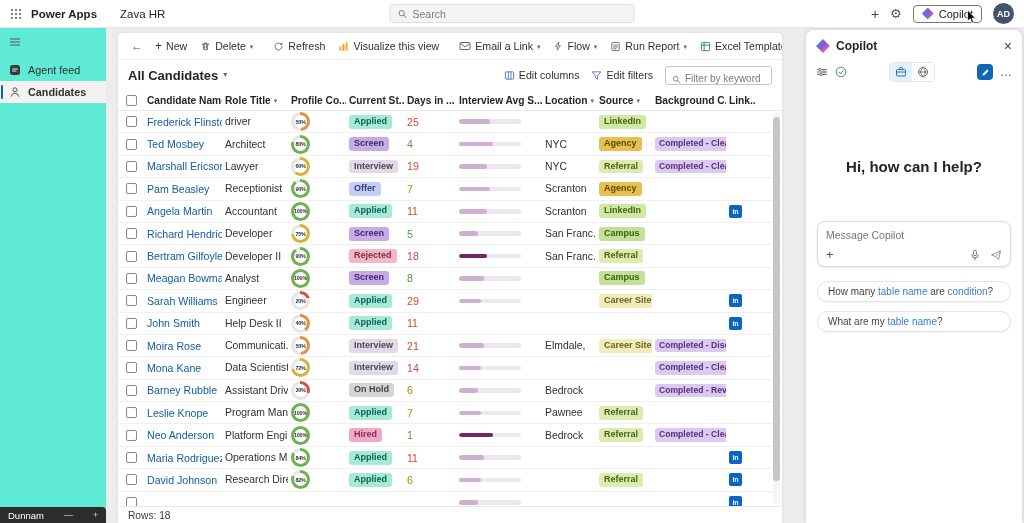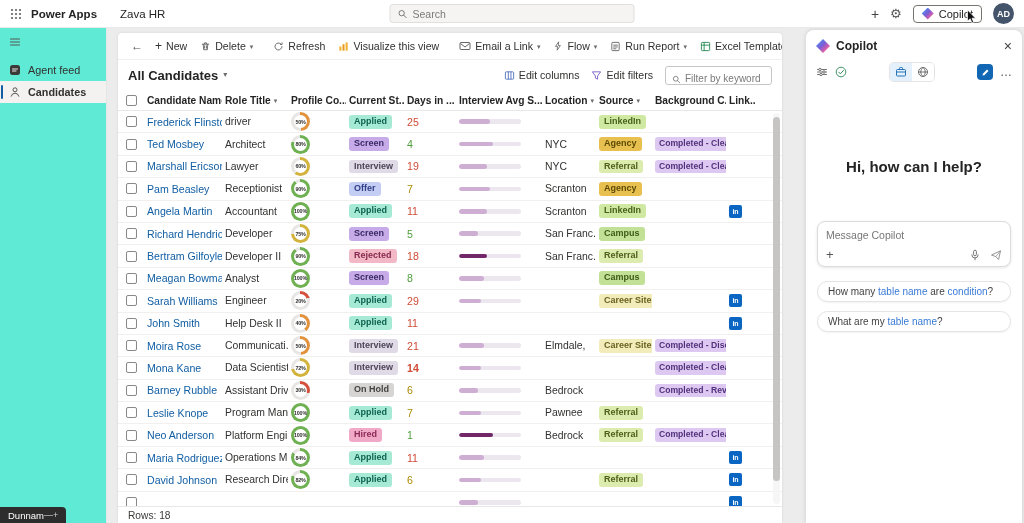--- a/index.html
+++ b/index.html
@@ -87,21 +87,21 @@
   .cp-input { margin:46px 11px 0; border:1px solid #dcdcdc; border-radius:8px; box-shadow:0 1px 3px rgba(0,0,0,.1); padding:7px 8px 5px; background:#fff; }
   .cp-ph { font-size:10.5px; color:#767676; }
   .cp-input-row { display:flex; align-items:center; margin-top:7px; }
   .cp-plus { font-size:13px; color:#555; line-height:1; }
   .cp-input-icons { margin-left:auto; display:flex; align-items:center; gap:9px; }
   .cp-sugs { margin:14px 11px 0; display:flex; flex-direction:column; gap:9px; }
   .sug-chip { border:1px solid #e4e4e4; border-radius:14px; padding:4px 10px; font-size:10px; color:#424242; background:#fff; box-shadow:0 1px 2px rgba(0,0,0,.05); }
   .hl { color:#3a7bd5; }
 
   
-  .share-pill { position:absolute; left:0; bottom:0; height:16px; background:#2d2d2d; color:#fff; display:flex; align-items:center; gap:0; padding:0 8px; font-size:9.5px; border-top-right-radius:4px; z-index:20; }
+  .share-pill { position:absolute; left:0; bottom:0; height:16px; background:#2d2d2d; color:#fff; display:flex; align-items:center; gap:20px; padding:0 8px; font-size:9.5px; border-top-right-radius:4px; z-index:20; }
   .share-pill .mini { color:#cfcfcf; font-size:9px; }
   .cursor { position:absolute; left:966px; top:9px; z-index:50; }
 </style>
 </head>
 <body>
 
 <div class="app">
 
   <header class="topbar">
     <div class="tb-left">
@@ -659,21 +659,21 @@
                 <div class="cell c2 txt">Data Scientist</div>
                 <div class="cell c3">
                   <span class="ring" style="background: conic-gradient(rgb(211, 179, 60) 0deg, rgb(211, 179, 60) 259.2deg, rgb(232, 230, 228) 259.2deg, rgb(232, 230, 228) 360deg);">
                     <span class="ringtxt">72%</span>
                   </span>
                 </div>
                 <div class="cell c4">
                   <span class="chip" style="background: rgb(224, 217, 230); color: rgb(76, 69, 89);">Interview</span>
                 </div>
                 <div class="cell c5">
-                  <span class="days" style="color: rgb(207, 75, 54); font-weight: bold;">14</span>
+                  <span class="days" style="color: rgb(207, 75, 54);">14</span>
                 </div>
                 <div class="cell c6">
                   <span class="bar-track">
                     <span class="bar-fill" style="width: 35%; background: rgb(207, 174, 212);"></span>
                   </span>
                 </div>
                 <div class="cell c7 txt"></div>
                 <div class="cell c8"></div>
                 <div class="cell c9">
                   <span class="chip sm" style="background: rgb(220, 200, 240); color: rgb(82, 48, 124);">Completed - Clear</span>

